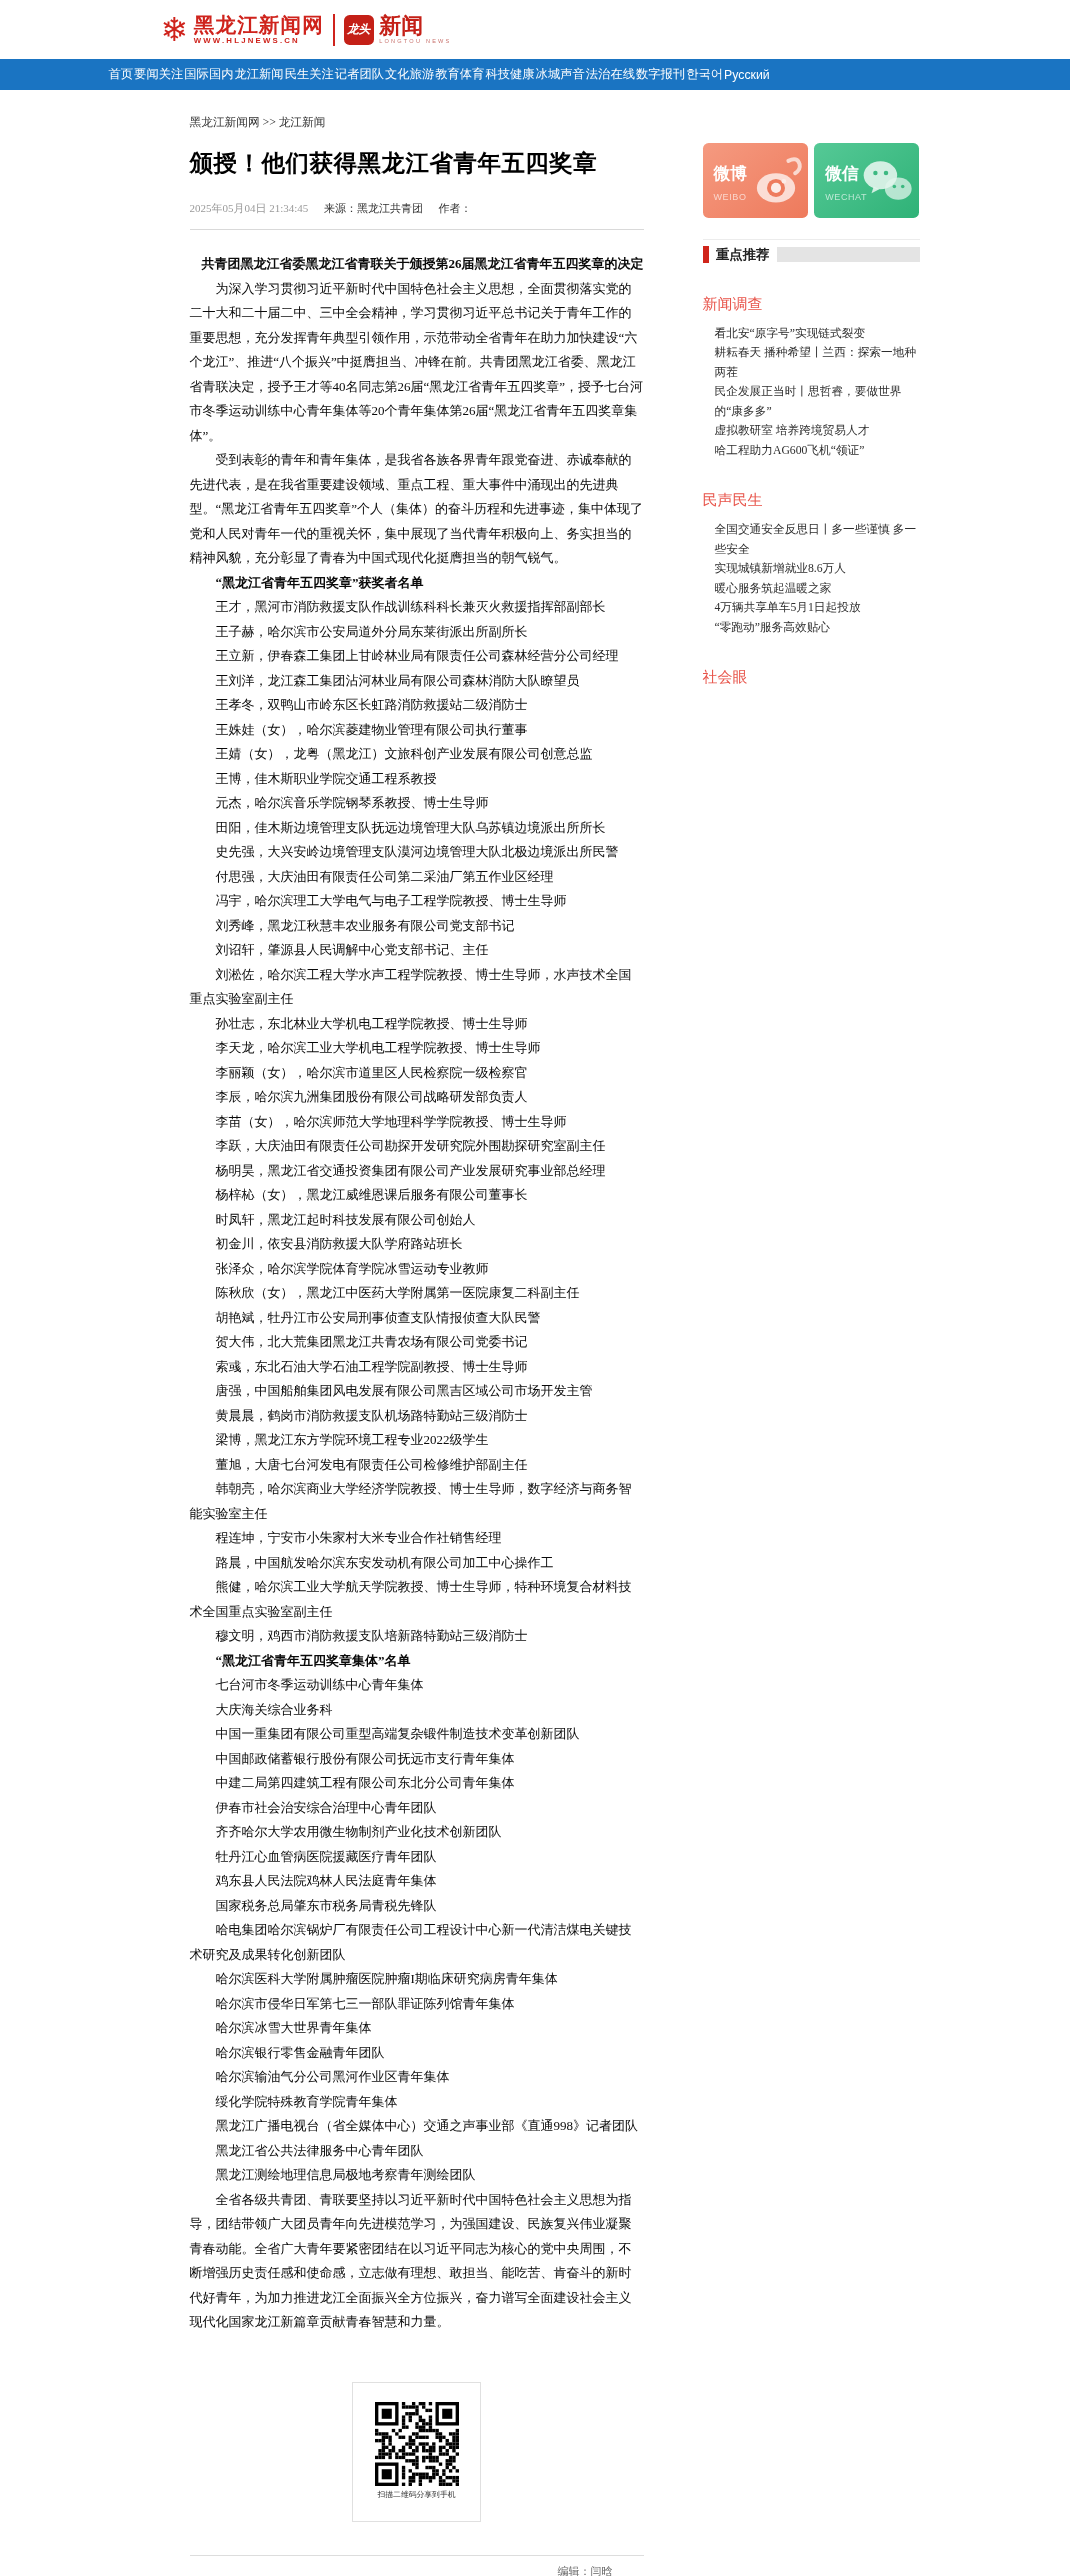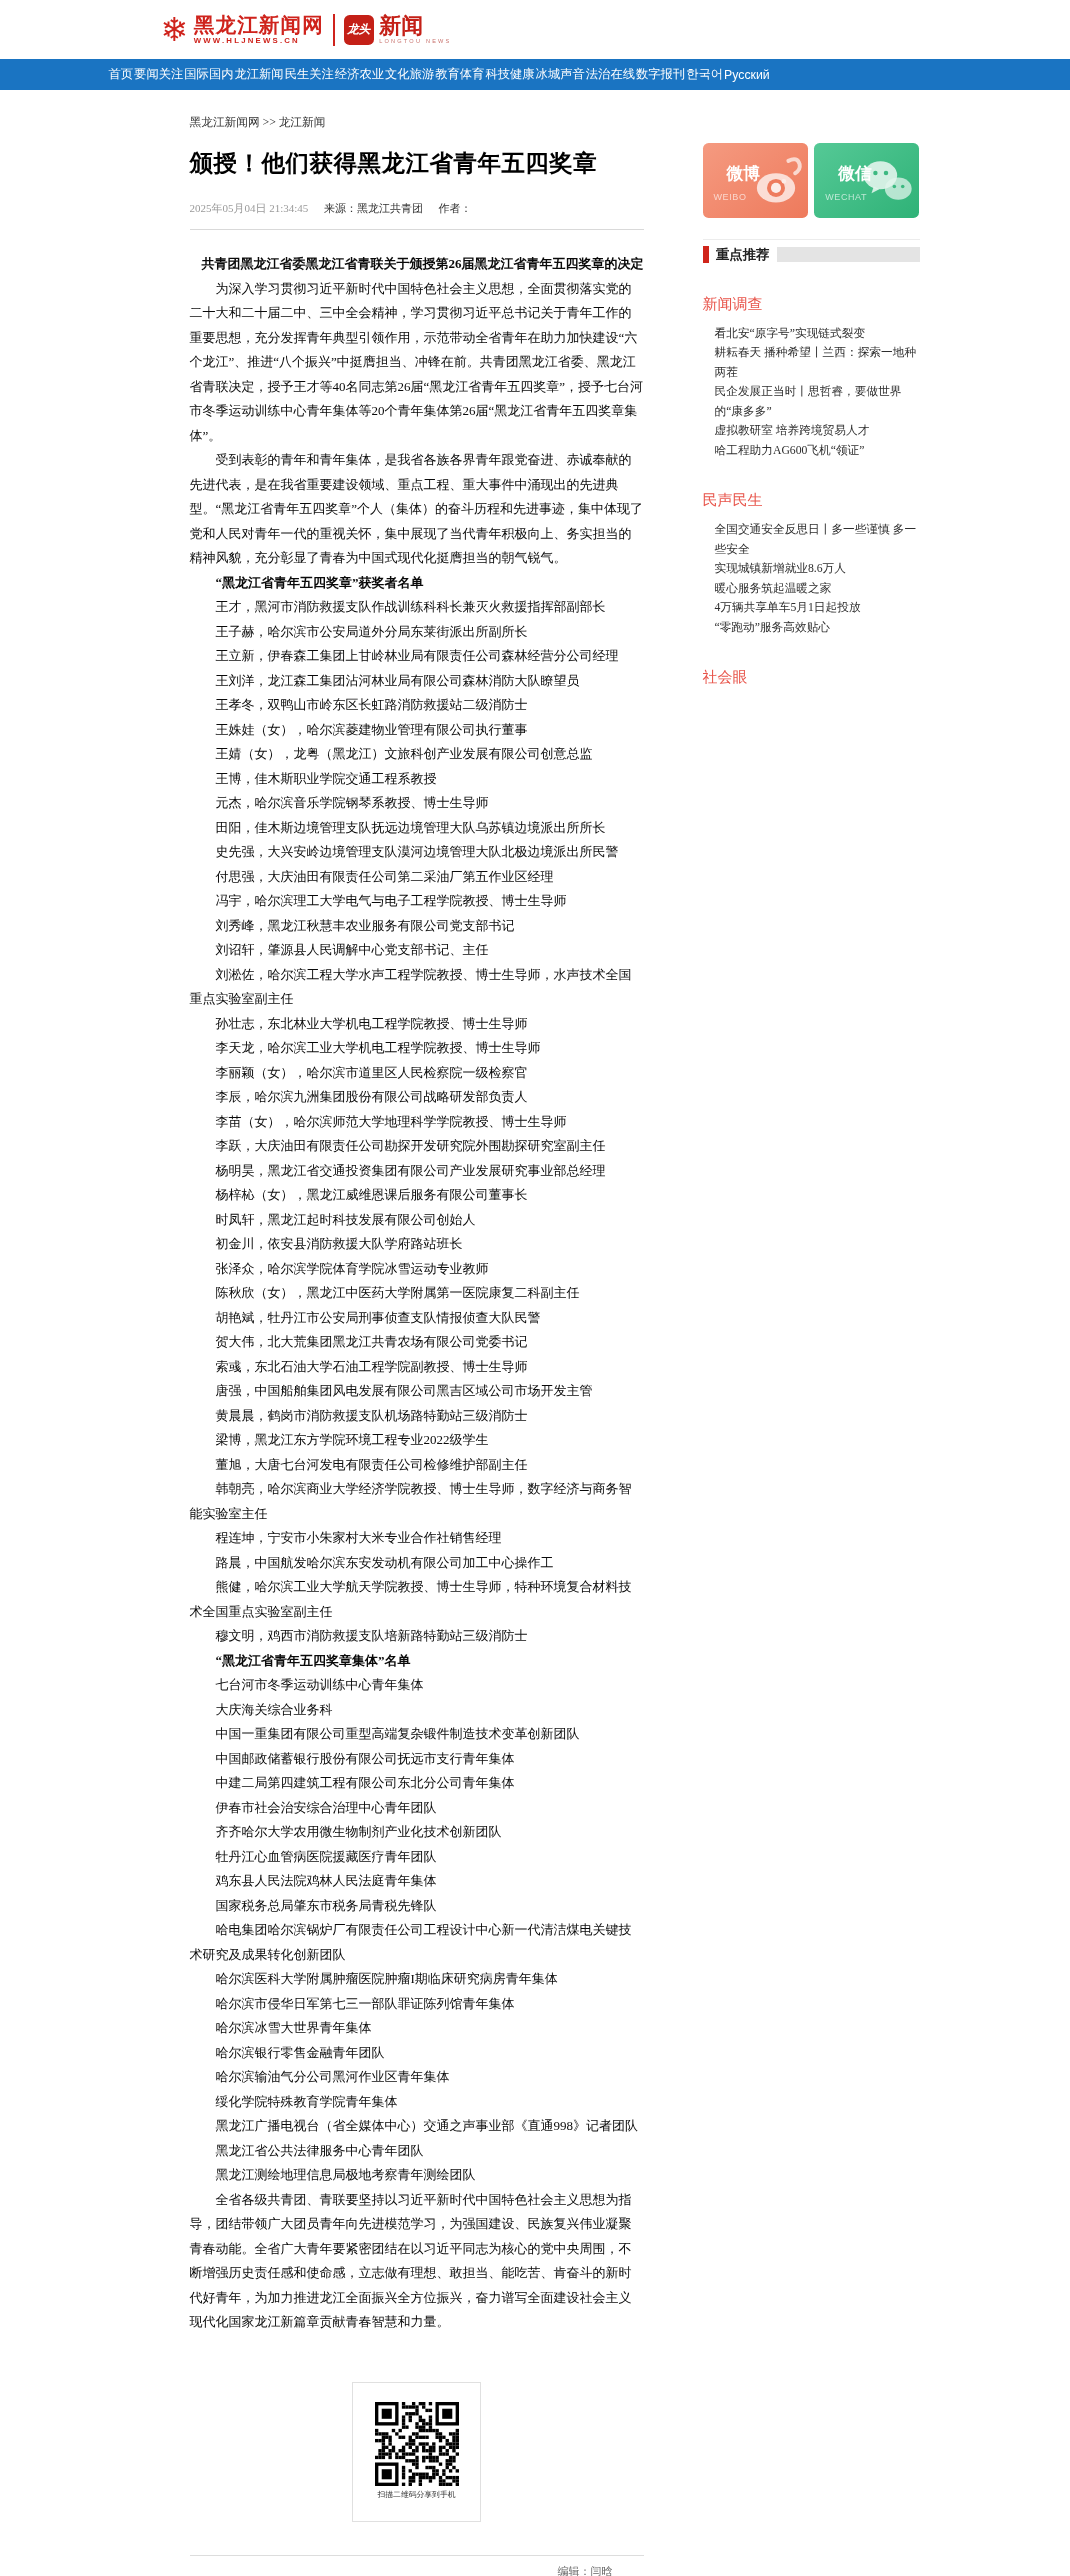--- a/index.html
+++ b/index.html
@@ -50,21 +50,21 @@
   .bottom-divider { border:none; border-top:0.6px solid #ddd; margin:33px 0 0; }
   .editor-line { margin-top:7.8px; text-align:right; padding-right:31px; font-size:11px; color:#666; }
 
   
   .sidebar { width:217px; margin-left:auto; padding-top:53px; }
   .cards { display:flex; gap:6.7px; }
   .card { width:105px; height:75px; border-radius:5.6px; position:relative; overflow:hidden;
           color:#fff; cursor:pointer; font-family:"Liberation Sans",sans-serif; }
   .card.weibo  { background:linear-gradient(140deg,#f59a80,#ee7a5c); }
   .card.wechat { background:linear-gradient(140deg,#55c996,#2fb277); }
-  .card .t { position:absolute; left:24px; top:19px; font-size:16.7px; font-weight:bold; }
+  .card .t { position:absolute; left:11px; top:19px; font-size:16.7px; font-weight:bold; }
   .card .s { position:absolute; left:11px; top:49px; font-size:9px; color:rgba(255,255,255,.65); letter-spacing:0.6px; }
   .card svg { position:absolute; right:4.5px; top:10px; opacity:.85; }
 
   .sb-divider { border:none; border-top:0.6px solid #ececec; margin:21px 0 0; }
   .recommend { margin-top:5.6px; display:flex; align-items:center; }
   .rec-block { width:6.7px; height:16.7px; background:#d0251b; }
   .rec-label { font-size:13.4px; font-weight:bold; color:#222; margin:0 7.8px 0 6.7px; white-space:nowrap;
                font-family:"Liberation Serif",serif; }
   .rec-strip { flex:1; height:14.5px; background:#e4e4e4; }
 
@@ -94,21 +94,21 @@
   </div>
 </header>
 
 <nav class="main-nav">
   <div class="nav-inner">
       <a class="nav-item">首页</a>
       <a class="nav-item">要闻关注</a>
       <a class="nav-item">国际国内</a>
       <a class="nav-item">龙江新闻</a>
       <a class="nav-item">民生关注</a>
-      <a class="nav-item">经济农业</a>
+      <a class="nav-item">记者团队</a>
       <a class="nav-item">文化旅游</a>
       <a class="nav-item">教育体育</a>
       <a class="nav-item">科技健康</a>
       <a class="nav-item">冰城声音</a>
       <a class="nav-item">法治在线</a>
       <a class="nav-item">数字报刊</a>
       <a class="nav-item">한국어</a>
       <a class="nav-item">Русский</a>
     </div>
 </nav>

